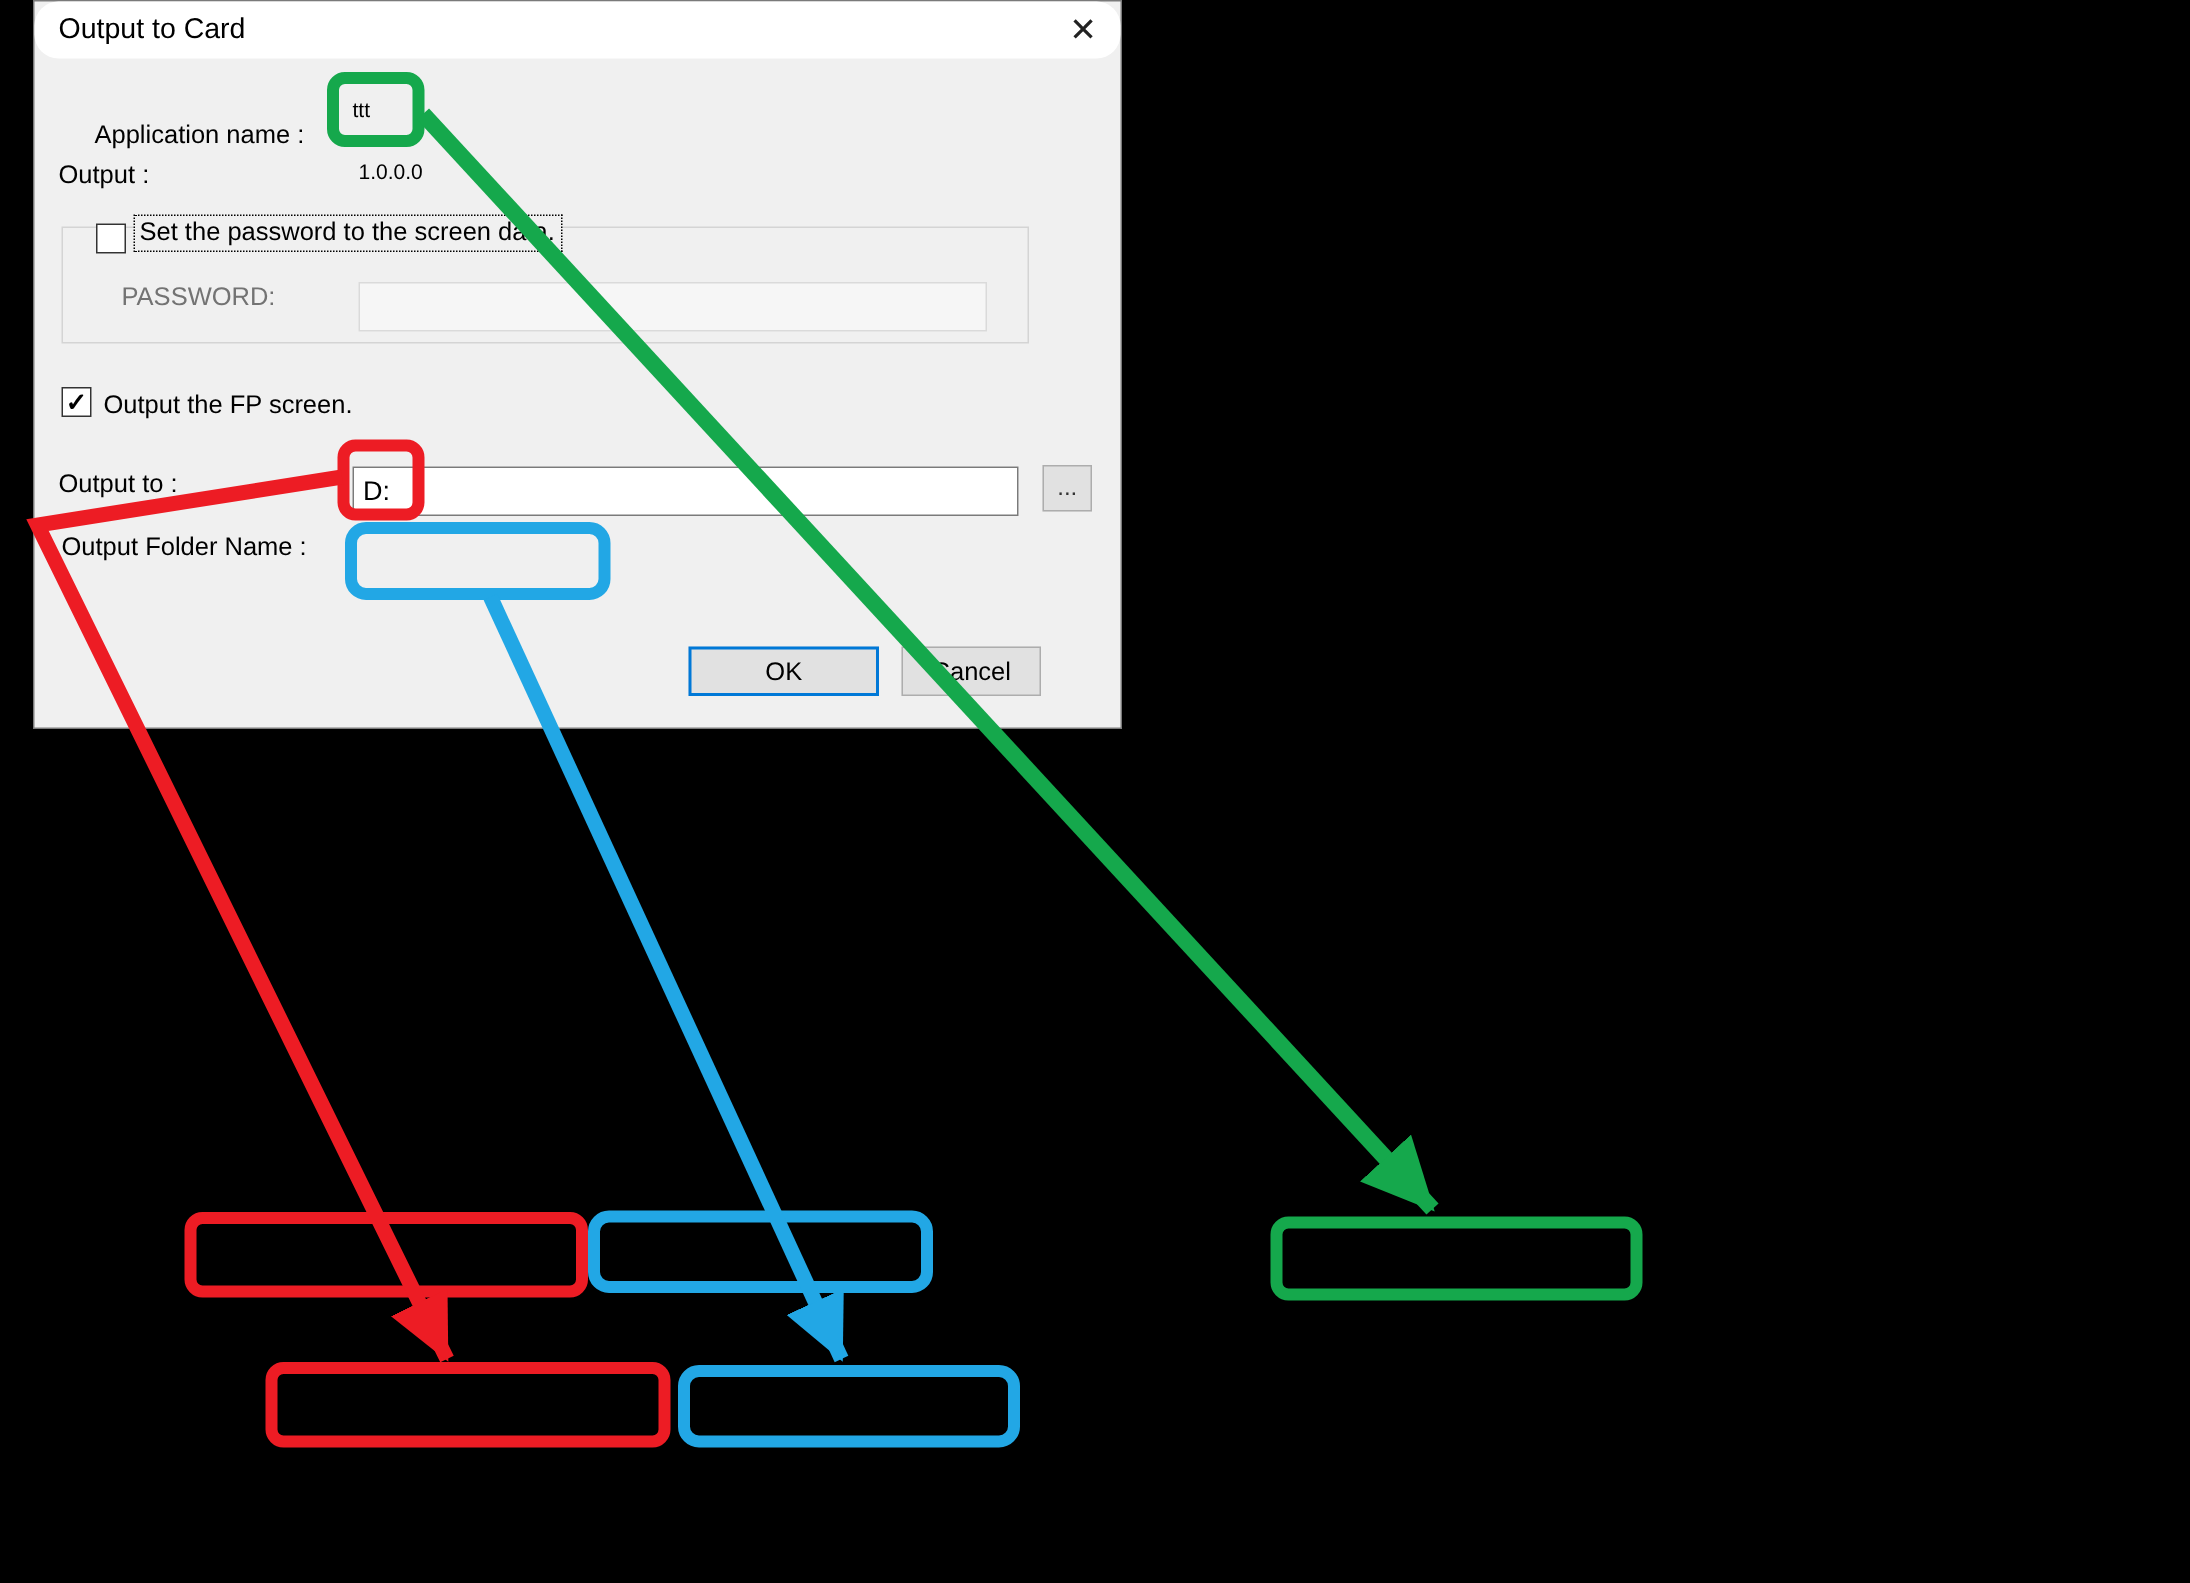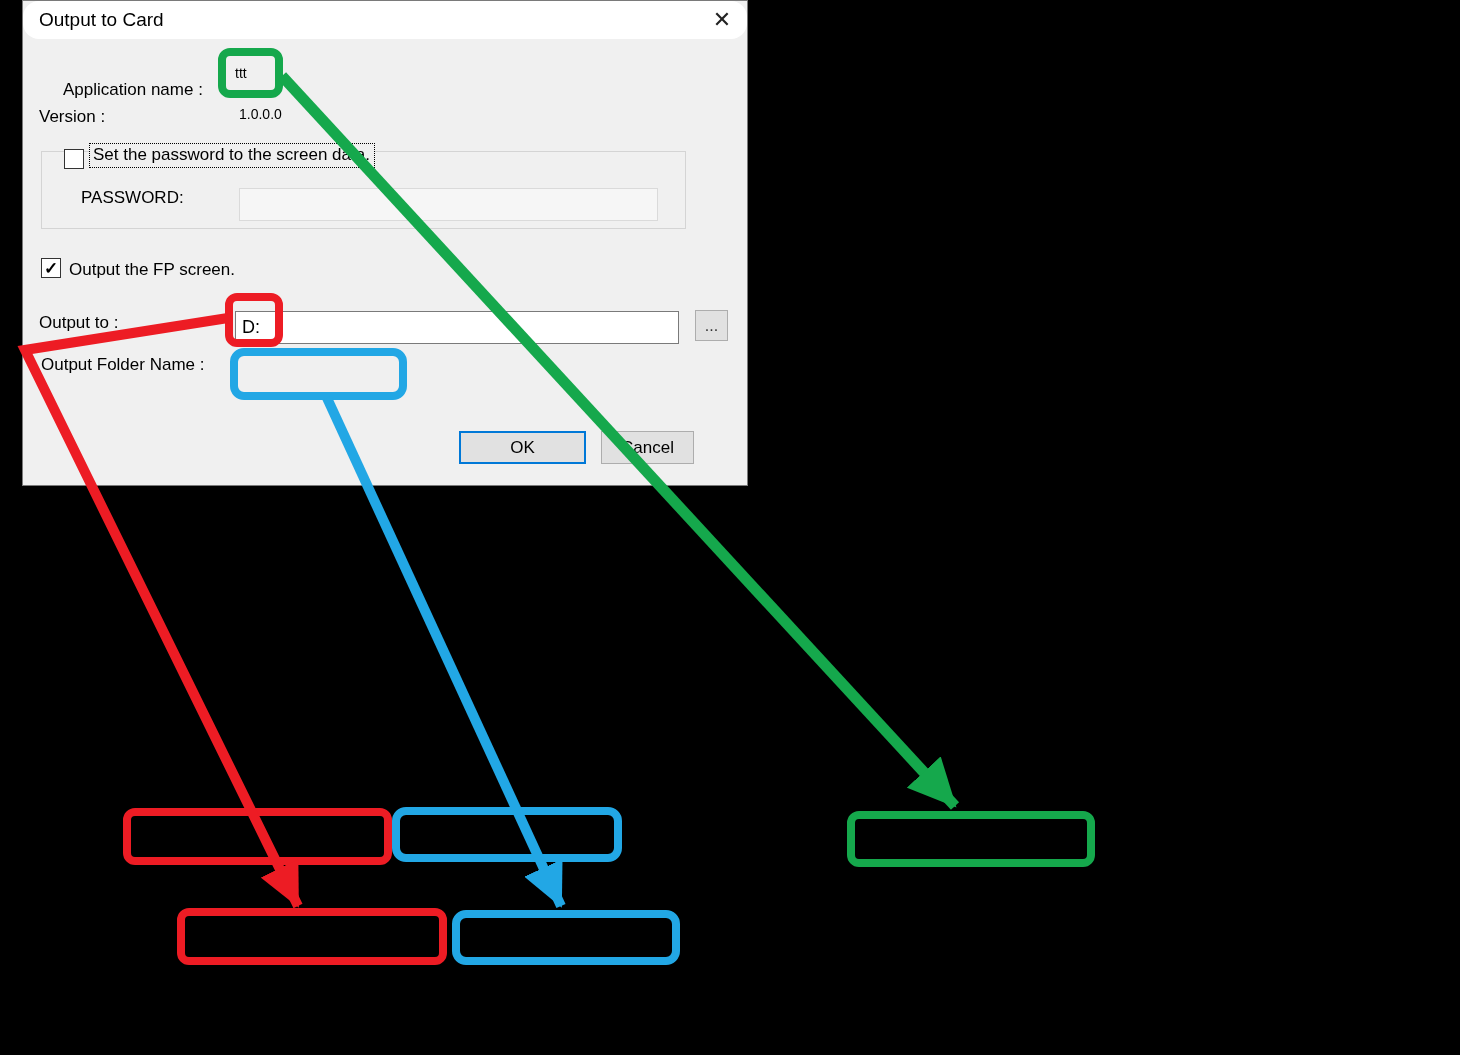--- a/index.html
+++ b/index.html
@@ -37,21 +37,21 @@
   .checkbox {
     position:absolute; width:20px; height:20px; background:#fff;
     border:1px solid #333; display:flex; align-items:center; justify-content:center;
     font-size:17px; font-weight:bold; color:#000;
   }
   .chk-label-dotted {
     position:absolute; left:66px; top:142px; padding:1px 4px 2px 3px;
     background:#f0f0f0; border:1px dotted #000; font-size:17px; color:#000;
     white-space:nowrap;
   }
-  .pw-label { position:absolute; left:58px; top:187px; font-size:17px; color:#000000; }
+  .pw-label { position:absolute; left:58px; top:187px; font-size:17px; color:#737373; }
   .field {
     position:absolute; height:33px; background:#fff; border:1px solid #7a7a7a;
     font-size:18px; color:#000; padding:0 6px;
     font-family:"Liberation Sans", sans-serif;
   }
   .field:disabled, .field.disabled {
     background:#f6f6f6; border:1px solid #dadada; color:#a3a3a3;
   }
   .browse-btn {
     position:absolute; left:672px; top:309px; width:33px; height:31px;
@@ -84,21 +84,21 @@
   <div class="dialog">
 
     <div class="titlebar">
       <span class="title">Output to Card</span>
       <span class="close-btn">✕</span>
     </div>
 
     <span class="lbl" style="left:16px; top:79px;margin-left:24px;">Application name :</span>
     <span class="val" style="left:212px; top:64px;">ttt</span>
 
-    <span class="lbl" style="left:16px; top:106px;">Version :</span>
+    <span class="lbl" style="left:16px; top:106px;">Output :</span>
     <span class="val" style="left:216px; top:105px;">1.0.0.0</span>
 
     <div class="groupbox"></div>
     <div class="checkbox" style="left:41px; top:148px;"></div>
     <span class="chk-label-dotted">Set the password to the screen data.</span>
     <span class="pw-label">PASSWORD:</span>
     <input class="field disabled" style="left: 216px; top: 187px; width: 419px;" disabled="" value="">
 
     <div class="checkbox" style="left:18px; top:257px;">
       <span>✓</span>

